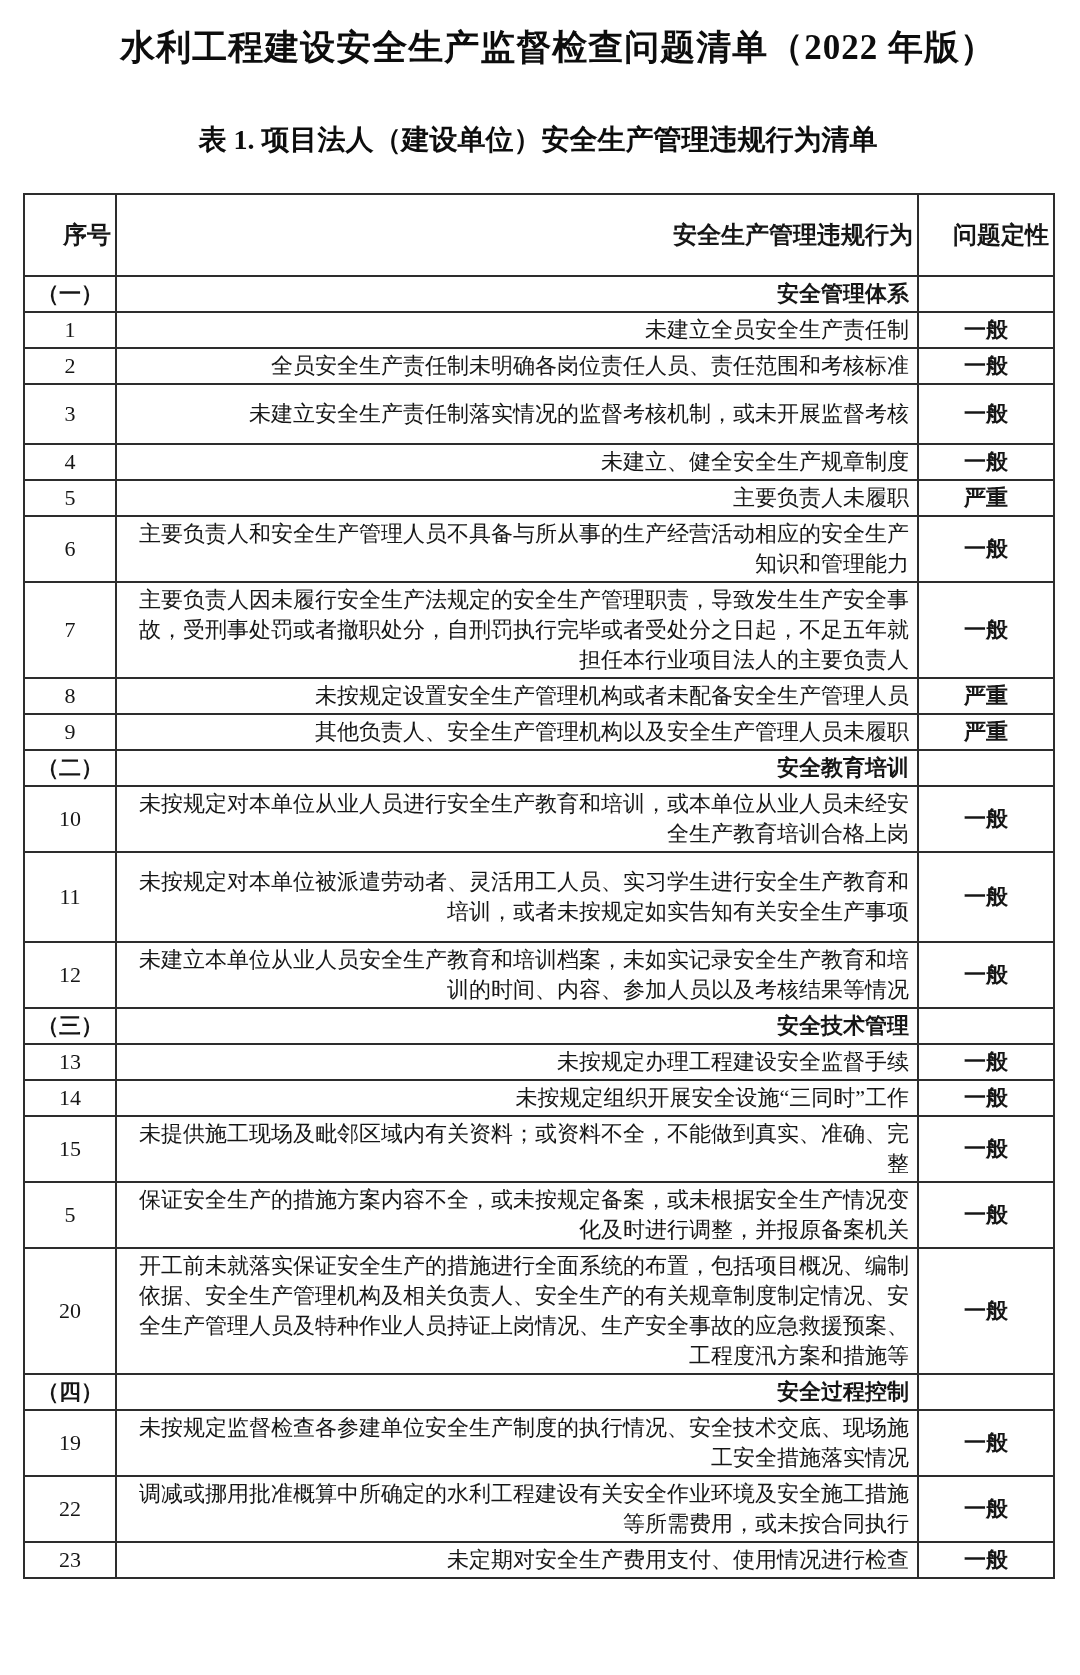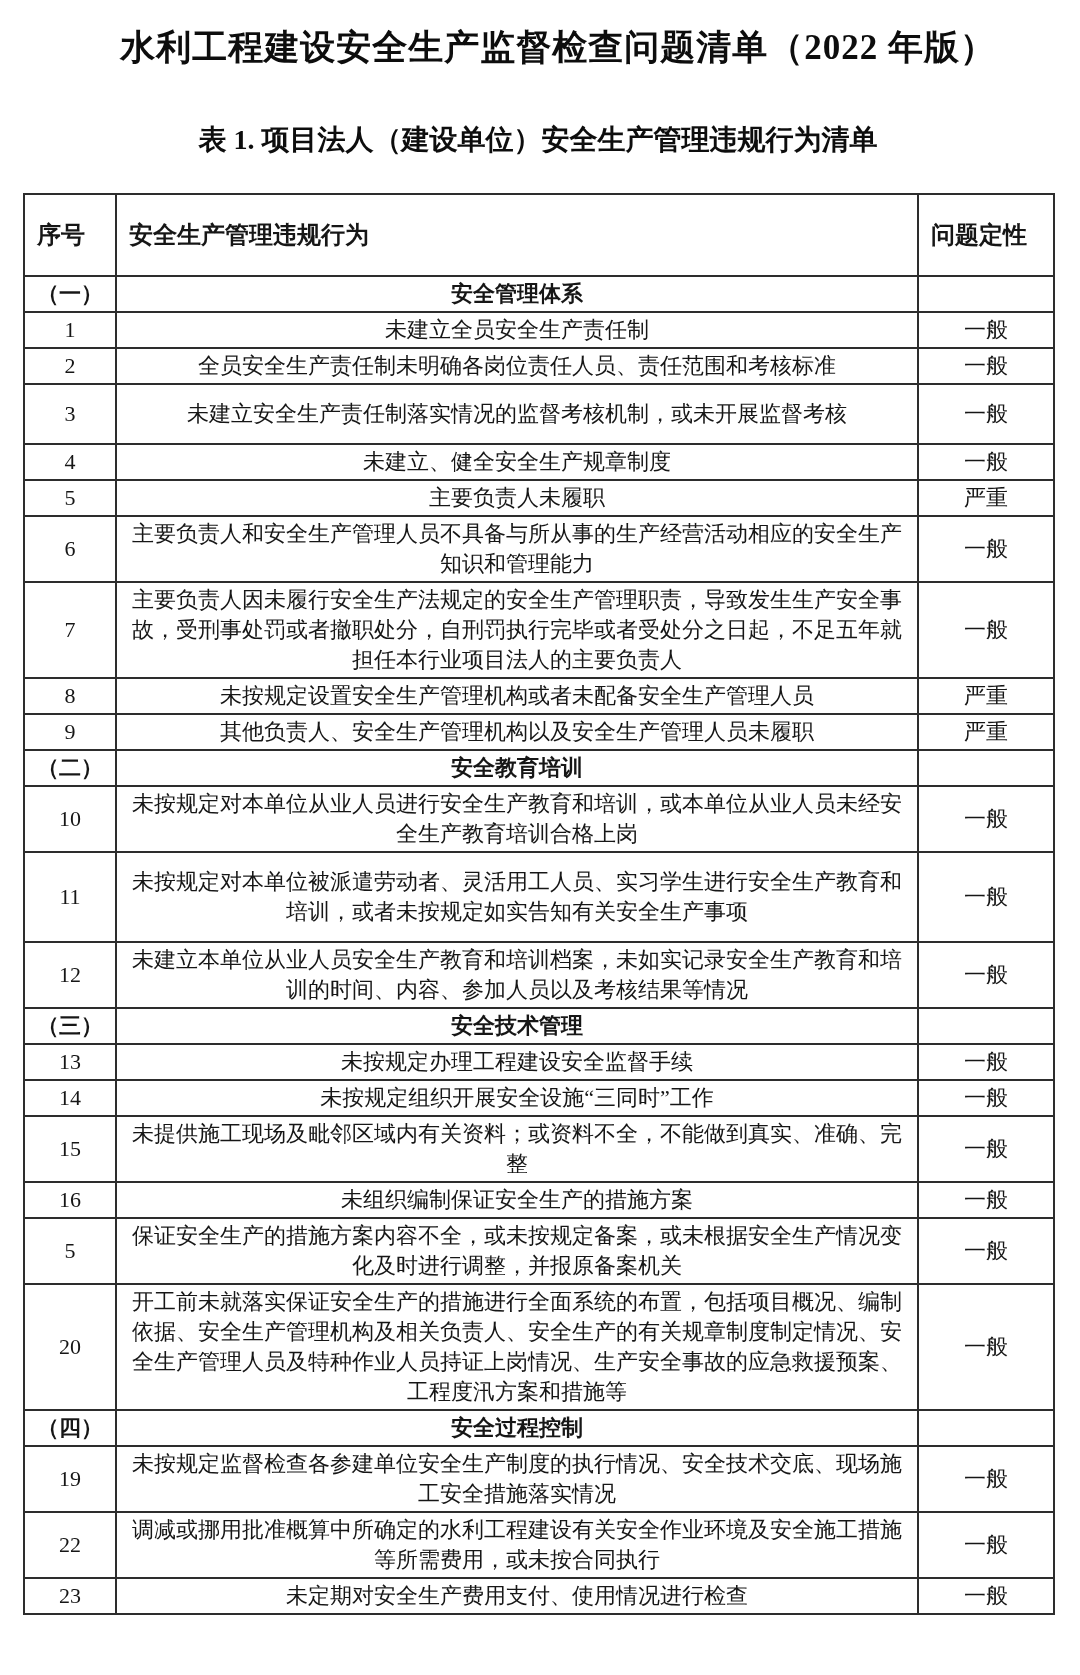--- a/index.html
+++ b/index.html
@@ -40,34 +40,34 @@
   table.violations col.c-verdict { width: 136px; }
   table.violations th,
   table.violations td {
     border: 2px solid #2d2d2d;
     vertical-align: middle;
   }
   table.violations th {
     height: 80px;
     font-size: 24px;
     font-weight: bold;
-    text-align: left;
-    padding: 0 12px;
+    text-align: right;
+    padding: 0 4px;
   }
   table.violations td {
     font-size: 22px;
     line-height: 30px;
     padding: 2px 8px;
   }
   td.no {
     text-align: center;
     padding: 2px 2px;
   }
-  td.text { text-align: center; }
-  td.verdict { text-align: center; }
+  td.text { text-align: right; }
+  td.verdict { text-align: center; font-weight: bold; }
   tr.section td.no,
   tr.section td.text {
     font-weight: bold;
     font-size: 22px;
   }
   tr.tall td { padding-top: 14px; padding-bottom: 14px; }
 </style>
 </head>
 <body>
 
@@ -175,25 +175,20 @@
           <td class="no">14</td>
           <td class="text">未按规定组织开展安全设施“三同时”工作</td>
           <td class="verdict">一般</td>
         </tr>
         <tr class="item">
           <td class="no">15</td>
           <td class="text">未提供施工现场及毗邻区域内有关资料；或资料不全，不能做到真实、准确、完整</td>
           <td class="verdict">一般</td>
         </tr>
         <tr class="item">
-          <td class="no">16</td>
-          <td class="text">未组织编制保证安全生产的措施方案</td>
-          <td class="verdict">一般</td>
-        </tr>
-        <tr class="item">
           <td class="no">5</td>
           <td class="text">保证安全生产的措施方案内容不全，或未按规定备案，或未根据安全生产情况变化及时进行调整，并报原备案机关</td>
           <td class="verdict">一般</td>
         </tr>
         <tr class="item">
           <td class="no">20</td>
           <td class="text">开工前未就落实保证安全生产的措施进行全面系统的布置，包括项目概况、编制依据、安全生产管理机构及相关负责人、安全生产的有关规章制度制定情况、安全生产管理人员及特种作业人员持证上岗情况、生产安全事故的应急救援预案、工程度汛方案和措施等</td>
           <td class="verdict">一般</td>
         </tr>
         <tr class="section">

